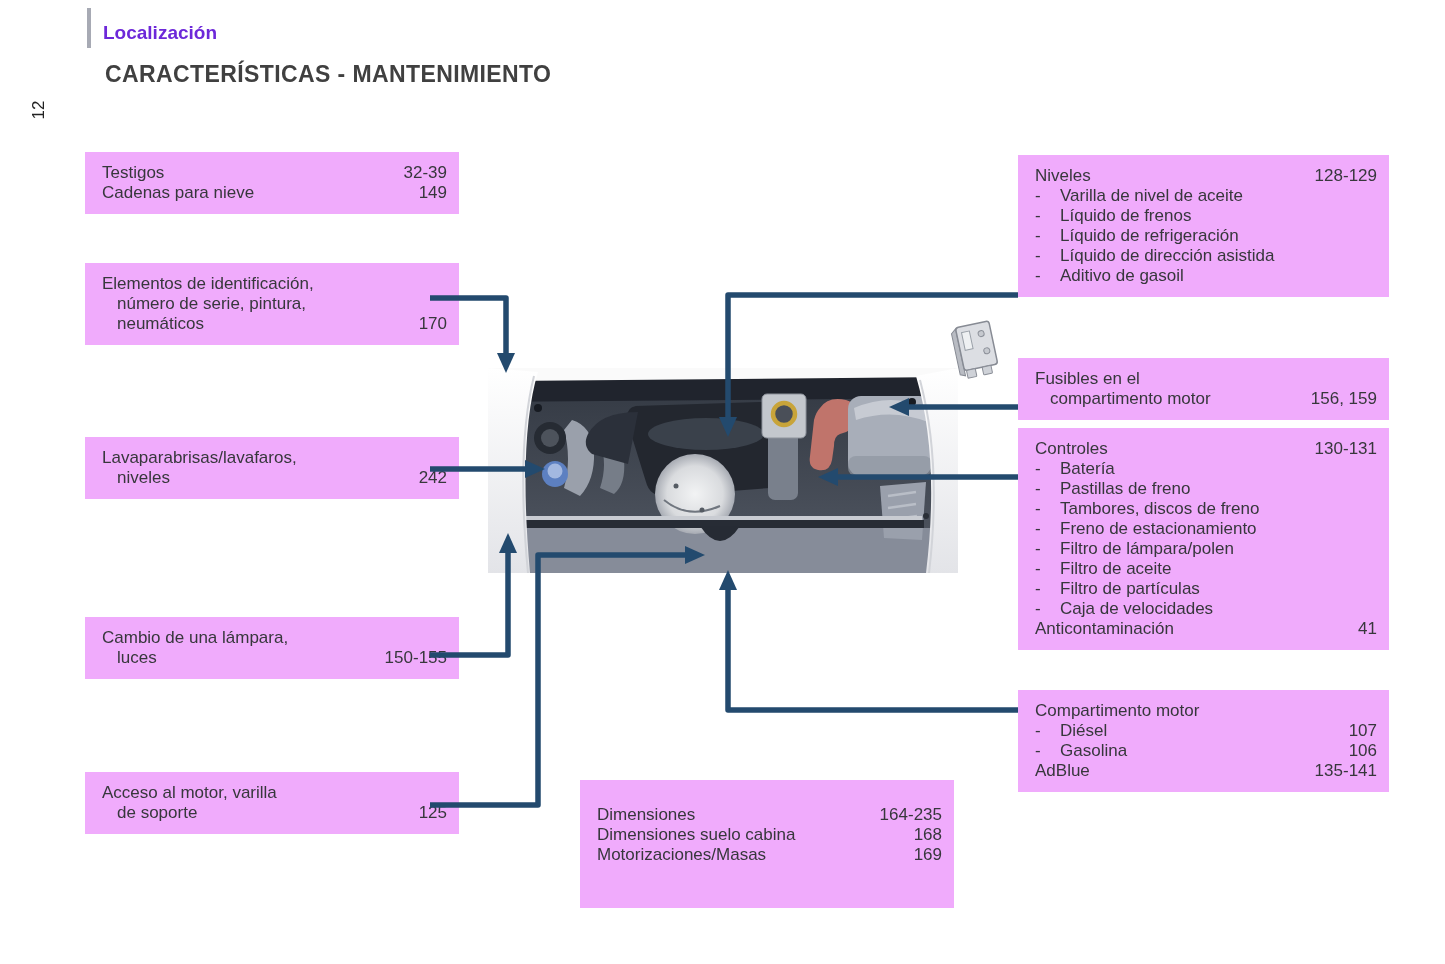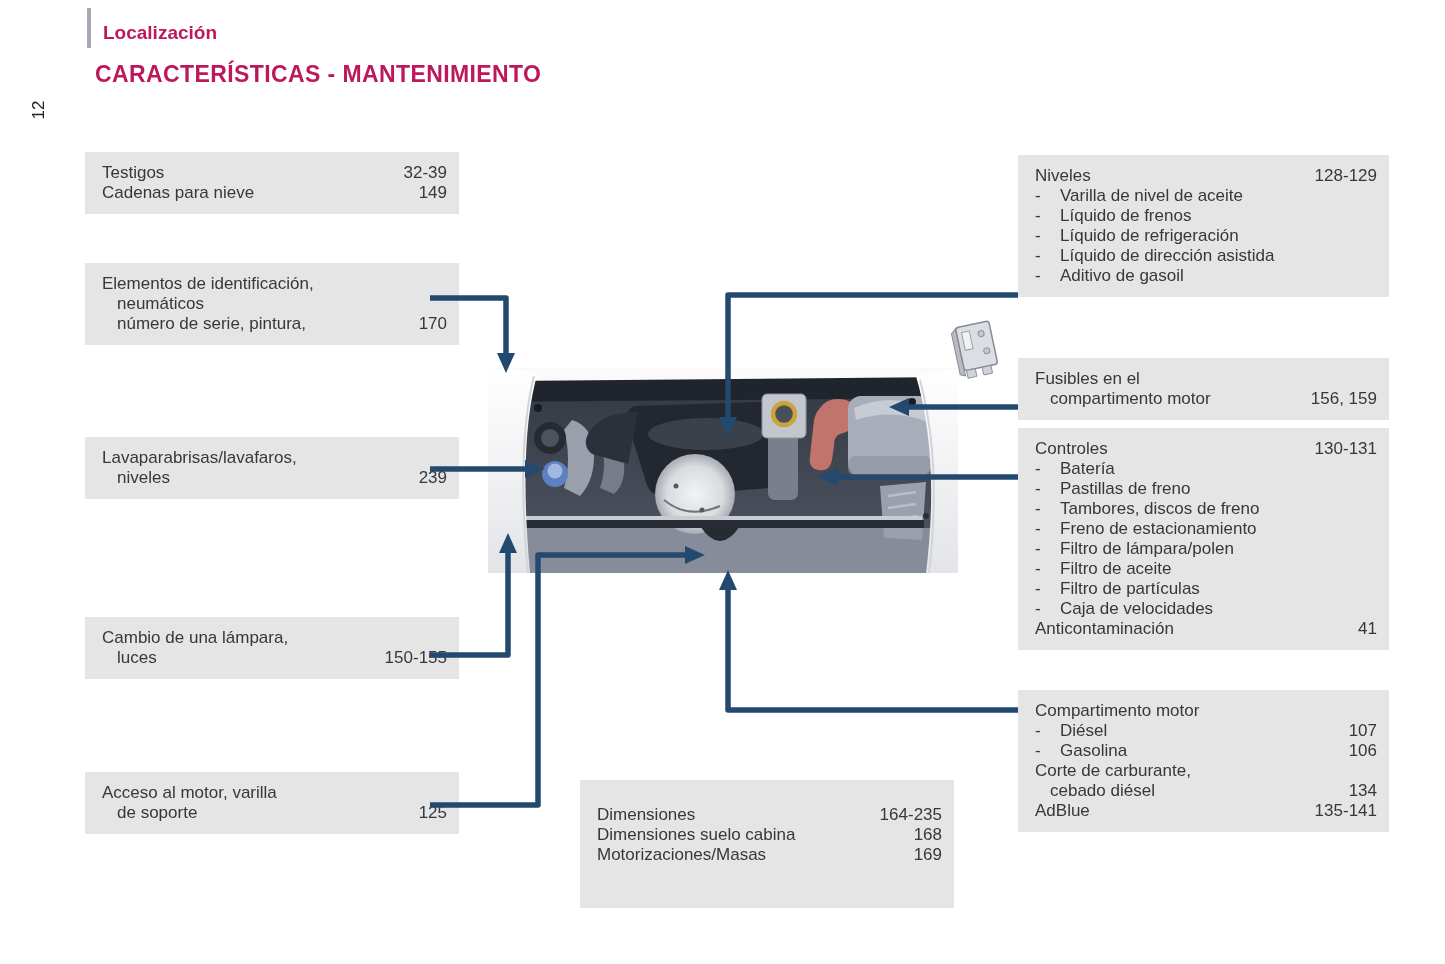--- a/index.html
+++ b/index.html
@@ -3,26 +3,26 @@
 <meta charset="utf-8">
 <style>
   html,body{margin:0;padding:0;}
   body{
     width:1445px;height:964px;position:relative;overflow:hidden;
     background:#ffffff;color:#323237;
     font-family:"Liberation Sans", sans-serif;
   }
   
   .section-bar{position:absolute;left:87px;top:8px;width:4px;height:40px;background:#a7aab4;}
-  .section-label{position:absolute;left:103px;top:22px;font-size:19px;font-weight:bold;color:#be185d;white-space:nowrap;}
-  .page-title{position:absolute;left:95px;top:61px;font-size:23px;font-weight:bold;color:#be185d;letter-spacing:.4px;white-space:nowrap;}
+  .section-label{position:absolute;left:103px;top:22px;font-size:19px;font-weight:bold;color:#6d28d9;white-space:nowrap;}
+  .page-title{position:absolute;left:105px;top:61px;font-size:23px;font-weight:bold;color:#404040;letter-spacing:.4px;white-space:nowrap;}
   .page-num{position:absolute;left:30px;top:100px;font-size:17px;color:#222;transform:rotate(-90deg);transform-origin:center;}
   
   .box{
-    position:absolute;background:#e5e5e5;z-index:2;
+    position:absolute;background:#f0abfc;z-index:2;
     padding:11px 12px 11px 17px;font-size:17px;line-height:20px;color:#37373c;
   }
   .box.dim{padding-top:25px;padding-bottom:43px;}
   .entry{position:relative;}
   .line{white-space:nowrap;}
   .cont{padding-left:15px;}
   .dash-entry{display:flex;}
   .dash{width:25px;flex:0 0 25px;}
   .num{position:absolute;right:0;bottom:0;white-space:nowrap;}
   
@@ -48,31 +48,31 @@
   </div>
   <div class="entry">
     <div class="line">Cadenas para nieve</div>
     <span class="num">149</span>
   </div>
 </div>
 
 <div class="box col-left" style="top:263px;">
   <div class="entry">
     <div class="line">Elementos de identificación,</div>
+    <div class="line cont">número de serie, pintura,</div>
     <div class="line cont">neumáticos</div>
-    <div class="line cont">número de serie, pintura,</div>
     <span class="num">170</span>
   </div>
 </div>
 
 <div class="box col-left" style="top:437px;">
   <div class="entry">
     <div class="line">Lavaparabrisas/lavafaros,</div>
     <div class="line cont">niveles</div>
-    <span class="num">239</span>
+    <span class="num">242</span>
   </div>
 </div>
 
 <div class="box col-left" style="top:617px;">
   <div class="entry">
     <div class="line">Cambio de una lámpara,</div>
     <div class="line cont">luces</div>
     <span class="num">150-155</span>
   </div>
 </div>
@@ -184,25 +184,20 @@
   </div>
   <div class="entry dash-entry">
     <span class="dash">-</span>
     <div class="line">Diésel</div>
     <span class="num">107</span>
   </div>
   <div class="entry dash-entry">
     <span class="dash">-</span>
     <div class="line">Gasolina</div>
     <span class="num">106</span>
-  </div>
-  <div class="entry">
-    <div class="line">Corte de carburante,</div>
-    <div class="line cont">cebado diésel</div>
-    <span class="num">134</span>
   </div>
   <div class="entry">
     <div class="line">AdBlue</div>
     <span class="num">135-141</span>
   </div>
 </div>
 
 <svg class="photo" width="470" height="205" viewBox="0 0 470 205">
   <defs>
     <linearGradient id="gFender" x1="0" y1="0" x2="0" y2="1">

